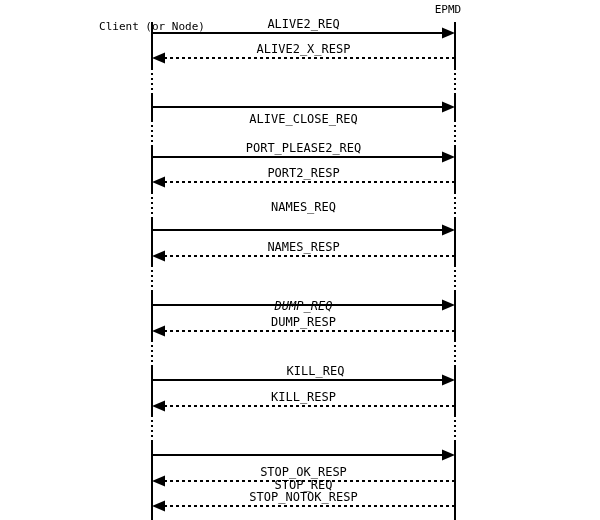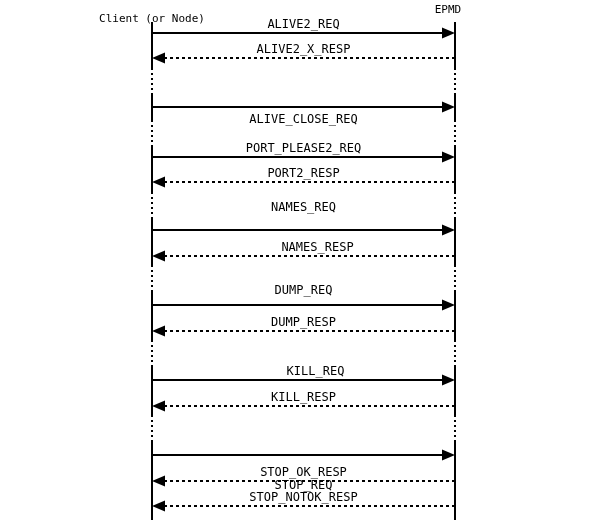--- a/index.html
+++ b/index.html
@@ -136,30 +136,30 @@
         <line x1="152" y1="455" x2="442" y2="455" class="msg-line-solid"></line>
         <polygon points="455,455 442,449.5 442,460.5" class="arrowhead"></polygon>
         <line x1="455" y1="481" x2="165" y2="481" class="msg-line-dashed"></line>
         <polygon points="152,481 165,475.5 165,486.5" class="arrowhead"></polygon>
         <line x1="455" y1="506" x2="165" y2="506" class="msg-line-dashed"></line>
         <polygon points="152,506 165,500.5 165,511.5" class="arrowhead"></polygon>
       </g>
   </svg>
 
   <div id="labels-layer">
-      <div class="actor-label" style="left: 152px; top: 12px; text-align: right;">Client (or Node)</div>
+      <div class="actor-label" style="left: 152px; top: 20px; text-align: right;">Client (or Node)</div>
       <div class="actor-label" style="left: 448px; top: 3px;">EPMD</div>
       <div class="msg-label" style="left: 303.5px; top: 18px;">ALIVE2_REQ</div>
       <div class="msg-label" style="left: 303.5px; top: 43px;">ALIVE2_X_RESP</div>
       <div class="msg-label" style="left: 303.5px; top: 92px; margin-top: 21px;">ALIVE_CLOSE_REQ</div>
       <div class="msg-label" style="left: 303.5px; top: 142px;">PORT_PLEASE2_REQ</div>
       <div class="msg-label" style="left: 303.5px; top: 167px;">PORT2_RESP</div>
       <div class="msg-label" style="left: 303.5px; top: 201px;">NAMES_REQ</div>
-      <div class="msg-label" style="left: 303.5px; top: 241px; margin-left: 14px;">NAMES_RESP</div>
-      <div class="msg-label" style="left: 303.5px; top: 284px;">DUMP_REQ</div>
+      <div class="msg-label" style="left: 303.5px; top: 241px;">NAMES_RESP</div>
+      <div class="msg-label" style="left: 303.5px; top: 300px; font-style: italic;">DUMP_REQ</div>
       <div class="msg-label" style="left: 303.5px; top: 316px;">DUMP_RESP</div>
       <div class="msg-label" style="left: 303.5px; top: 365px; margin-left: 12px;">KILL_REQ</div>
       <div class="msg-label" style="left: 303.5px; top: 391px;">KILL_RESP</div>
       <div class="msg-label" style="left: 303.5px; top: 440px; margin-top: 39px;">STOP_REQ</div>
       <div class="msg-label" style="left: 303.5px; top: 466px;">STOP_OK_RESP</div>
       <div class="msg-label" style="left: 303.5px; top: 491px;">STOP_NOTOK_RESP</div>
     </div>
 
 </div>
 

